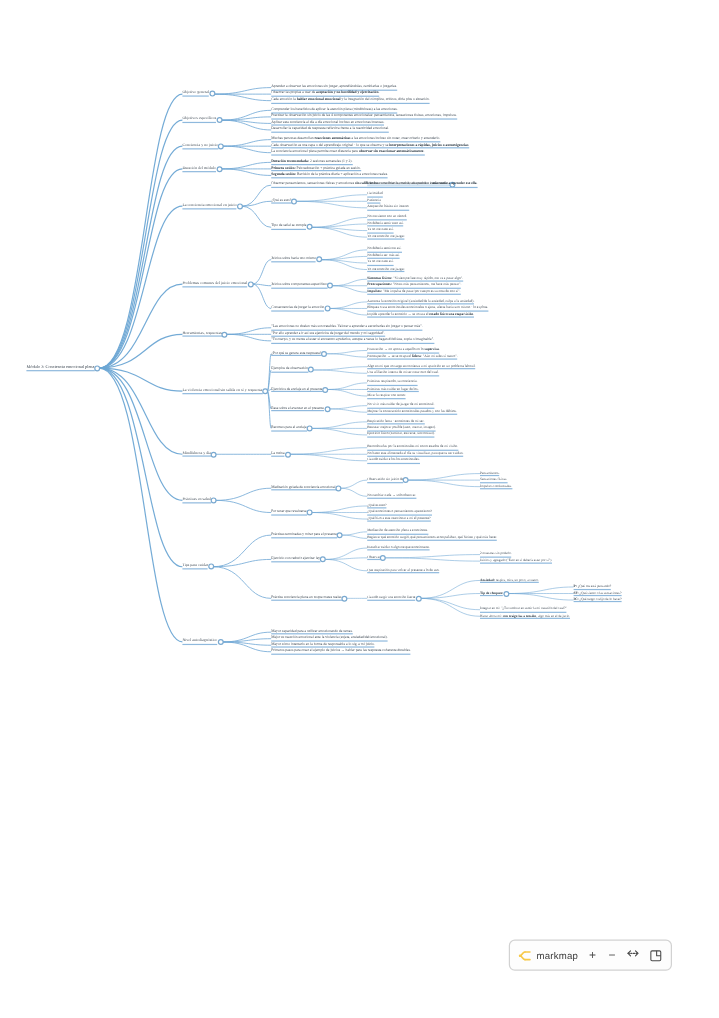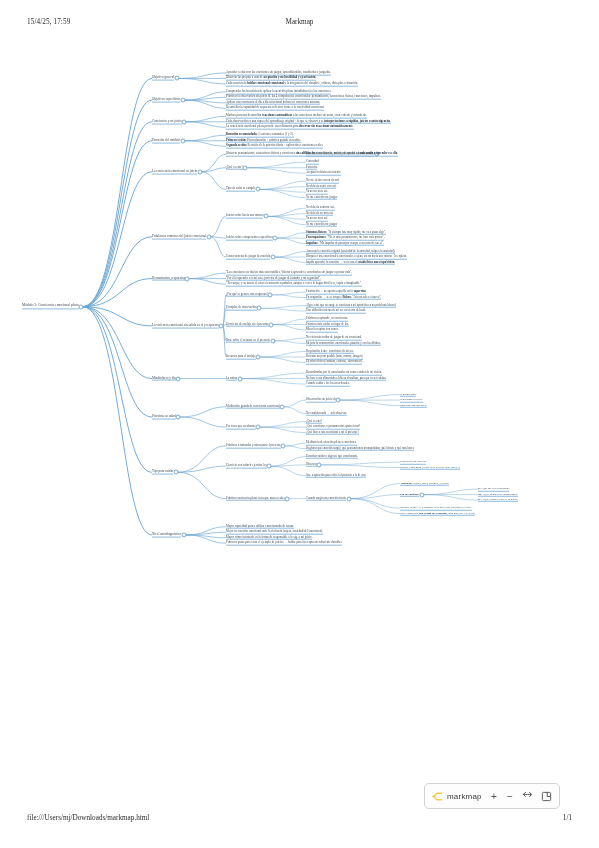--- a/index.html
+++ b/index.html
@@ -75,24 +75,20 @@
     display:flex;align-items:center;justify-content:center;
     width:12px;height:12px;cursor:pointer;user-select:none;
   }
   .tb-btn svg{display:block;}
 </style>
 </head>
 <body>
 
 <div class="page">
 
-  <div class="print-head">
-    <span class="ph-left">15/4/25, 17:59</span>
-    <span class="ph-center">Markmap</span>
-  </div>
 
   <div class="mm-wrap">
     <svg class="mm-links" id="mm-links" viewBox="0 0 599 470" preserveAspectRatio="none">
         <path d="M178.0625,23.45 C204.428125,23.45 204.428125,18 226,18" stroke="#6da6d4" stroke-width="0.7" fill="none" opacity="0.95"></path>
         <path d="M178.0625,23.45 C204.428125,23.45 204.428125,23.45 226,23.45" stroke="#6da6d4" stroke-width="0.7" fill="none" opacity="0.95"></path>
         <path d="M178.0625,23.45 C204.428125,23.45 204.428125,28.9 226,28.9" stroke="#6da6d4" stroke-width="0.7" fill="none" opacity="0.95"></path>
         <path d="M82.6875,251.7124999999999 C120.809375,251.7124999999999 120.809375,23.45 152,23.45" stroke="#6da6d4" stroke-width="1" fill="none" opacity="0.95"></path>
         <path d="M184.296875,45.12500000000001 C207.23359375,45.12500000000001 207.23359375,36.95 226,36.95" stroke="#6da6d4" stroke-width="0.7" fill="none" opacity="0.95"></path>
         <path d="M184.296875,45.12500000000001 C207.23359375,45.12500000000001 207.23359375,42.400000000000006 226,42.400000000000006" stroke="#6da6d4" stroke-width="0.7" fill="none" opacity="0.95"></path>
         <path d="M184.296875,45.12500000000001 C207.23359375,45.12500000000001 207.23359375,47.85000000000001 226,47.85000000000001" stroke="#6da6d4" stroke-width="0.7" fill="none" opacity="0.95"></path>
@@ -360,18 +356,14 @@
       </svg>
     </div>
     <div class="tb-btn">
       <svg width="11" height="11" viewBox="0 0 16 16" fill="none" stroke="#4a4a4a" stroke-width="1.3">
         <rect x="2" y="2" width="12" height="12" rx="1.5"></rect>
         <path d="M9 2 L9 8 L14 8"></path>
       </svg>
     </div>
   </div>
 
-  <div class="print-foot">
-    <span class="pf-left">file:///Users/mj/Downloads/markmap.html</span>
-    <span class="pf-right">1/1</span>
-  </div>
 
 </div>
 
 </body></html>

